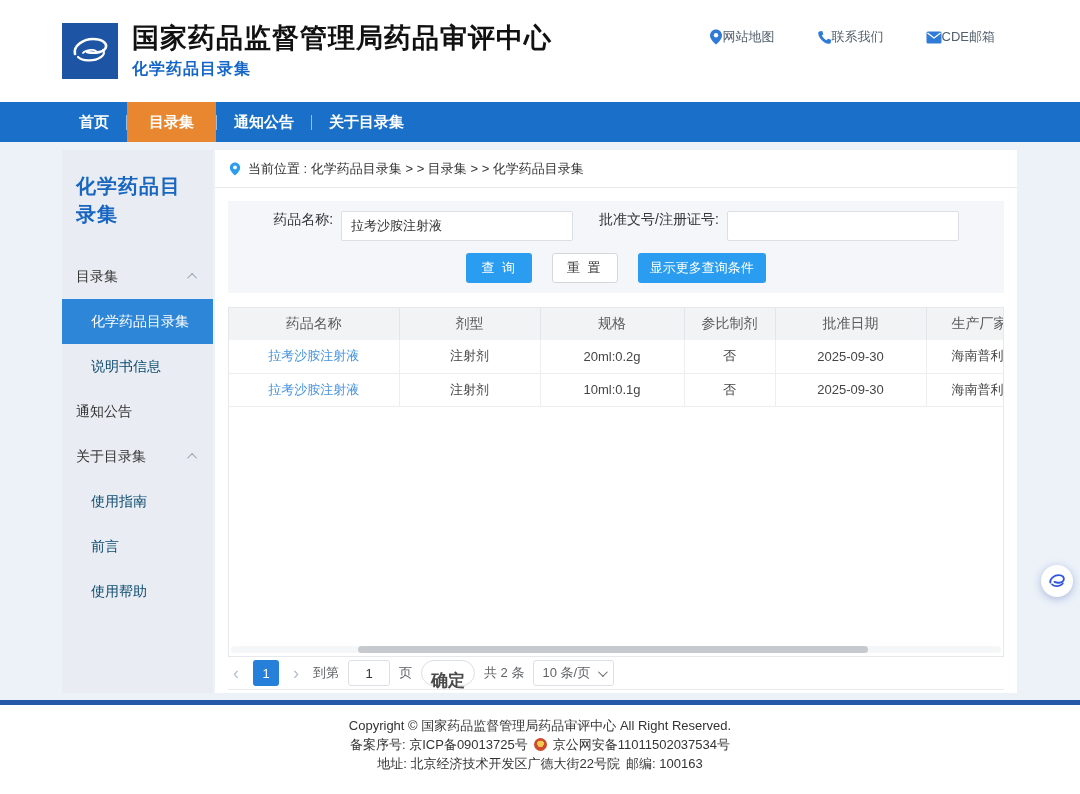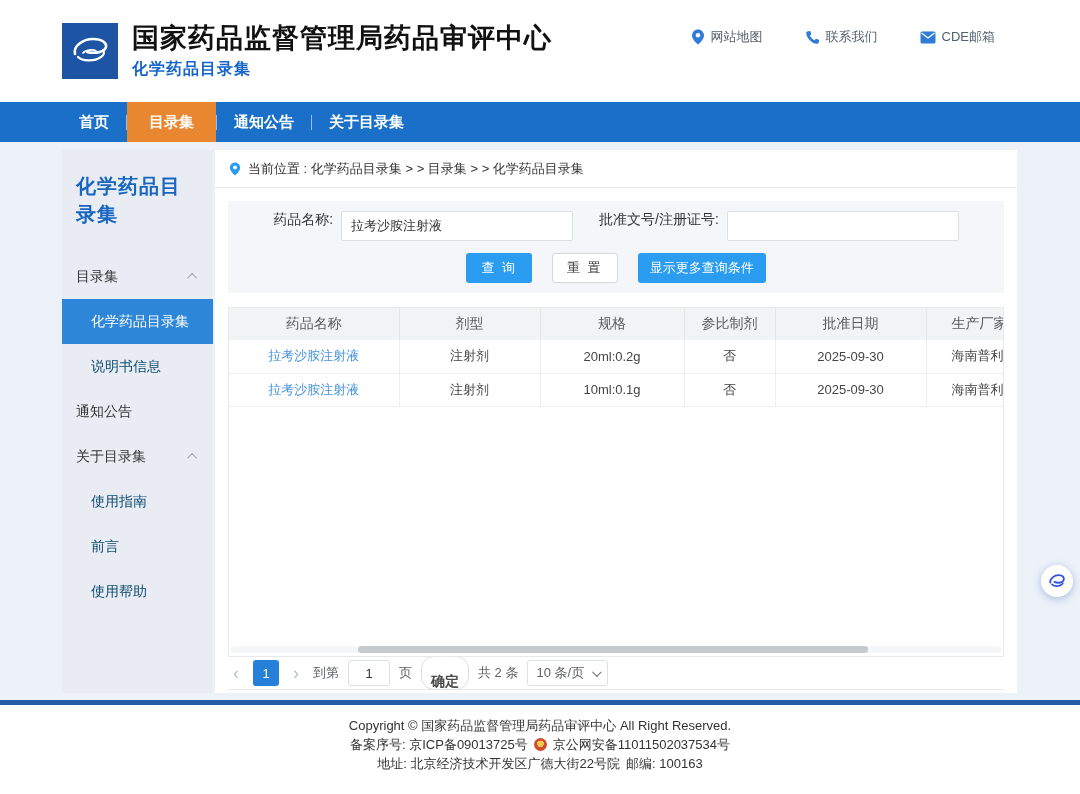--- a/index.html
+++ b/index.html
@@ -6,21 +6,21 @@
   html,body { width:1080px; height:794px; overflow:hidden; }
   body { font-family:"Liberation Sans","DejaVu Sans",sans-serif; background:#fff; color:#333; position:relative; }
 
   
   .site-header { height:102px; background:#fff; display:flex; align-items:center; padding:0 85px 0 62px; }
   .logo-box { width:56px; height:56px; background:#1d55a4; display:flex; align-items:center; justify-content:center; flex:0 0 auto; }
   .title-wrap { margin-left:14px; }
   .site-title { font-size:27px; font-weight:800; color:#111; letter-spacing:1px; line-height:1.2; }
   .site-subtitle { font-size:16px; font-weight:700; color:#1566c8; margin-top:4px; letter-spacing:1px; }
   .header-links { margin-left:auto; display:flex; align-items:center; gap:42px; margin-top:-28px; }
-  .header-link { display:flex; align-items:center; gap:6px; font-size:13px; color:#53606e; cursor:pointer; }
+  .header-link { display:flex; align-items:center; font-size:13px; color:#53606e; cursor:pointer; }
   .header-link svg { display:block; }
 
   
   .main-nav { height:40px; background:#1a70c8; display:flex; align-items:stretch; padding-left:62px; }
   .nav-item { display:flex; align-items:center; padding:12px 17px; color:#fff; font-size:15px; font-weight:700; cursor:pointer; }
   .nav-item.active { background:#e8872f; padding:0 22px; }
   .nav-sep { width:1px; height:15px; background:rgba(255,255,255,.55); align-self:center; }
 
   
   .body-area { height:558px; background:#edf2f9; display:flex; padding:8px 0 0 62px; }
@@ -58,21 +58,21 @@
   td:last-child, th:last-child { text-align:left; padding-left:25px; }
   td a { color:#4693e0; text-decoration:none; cursor:pointer; }
   .hscroll-track { position:absolute; left:2px; right:2px; bottom:3px; height:7px; background:#f5f6f7; border-radius:4px; }
   .hscroll-thumb { position:absolute; left:127px; width:510px; height:7px; background:#c6c9ce; border-radius:4px; cursor:pointer; }
 
   
   .pagination { margin:0 13px; height:33px; display:flex; align-items:center; gap:9px; border-bottom:1px solid #ebebeb; font-size:13px; color:#606266; }
   .pg-arrow { font-size:18px; color:#b7bfca; width:16px; text-align:center; cursor:pointer; line-height:1; }
   .pg-current { width:26px; height:26px; background:#2680d9; color:#fff; border-radius:3px; display:flex; align-items:center; justify-content:center; font-size:13px; cursor:pointer; }
   .pg-input { width:42px; height:26px; border:1px solid #dcdfe6; border-radius:3px; text-align:center; font-size:13px; color:#333; font-family:inherit; }
-  .pg-confirm { height:26px; padding:16px 9px; background:#fff; border:1px solid #dcdfe6; border-radius:13px; font-size:14px; font-weight:700; color:#4a4a4a; font-family:inherit; cursor:pointer; }
+  .pg-confirm { height:26px; padding:8px 9px; background:#fff; border:1px solid #dcdfe6; border-radius:13px; font-size:17px; font-weight:700; color:#4a4a4a; font-family:inherit; cursor:pointer; }
   .pg-size { height:26px; border:1px solid #dcdfe6; border-radius:3px; display:flex; align-items:center; gap:8px; padding:0 8px; cursor:pointer; background:#fff; }
   .chev-down { width:7px; height:7px; border-right:1.5px solid #666; border-bottom:1.5px solid #666; transform:rotate(45deg) translateY(-2px); }
 
   
   .footer-bar { height:5px; background:#2459a8; }
   .site-footer { height:101px; background:#fff; text-align:center; padding-top:11px; font-size:13px; color:#333; }
   .site-footer .f-line { line-height:19px; display:flex; align-items:center; justify-content:center; gap:6px; }
   .gap-l { }
   .badge-dot { width:13px; height:13px; border-radius:50%; background:radial-gradient(circle at 50% 45%, #f2c94c 0 34%, #cf4a2e 35% 100%); display:inline-block; flex:0 0 auto; }
 

